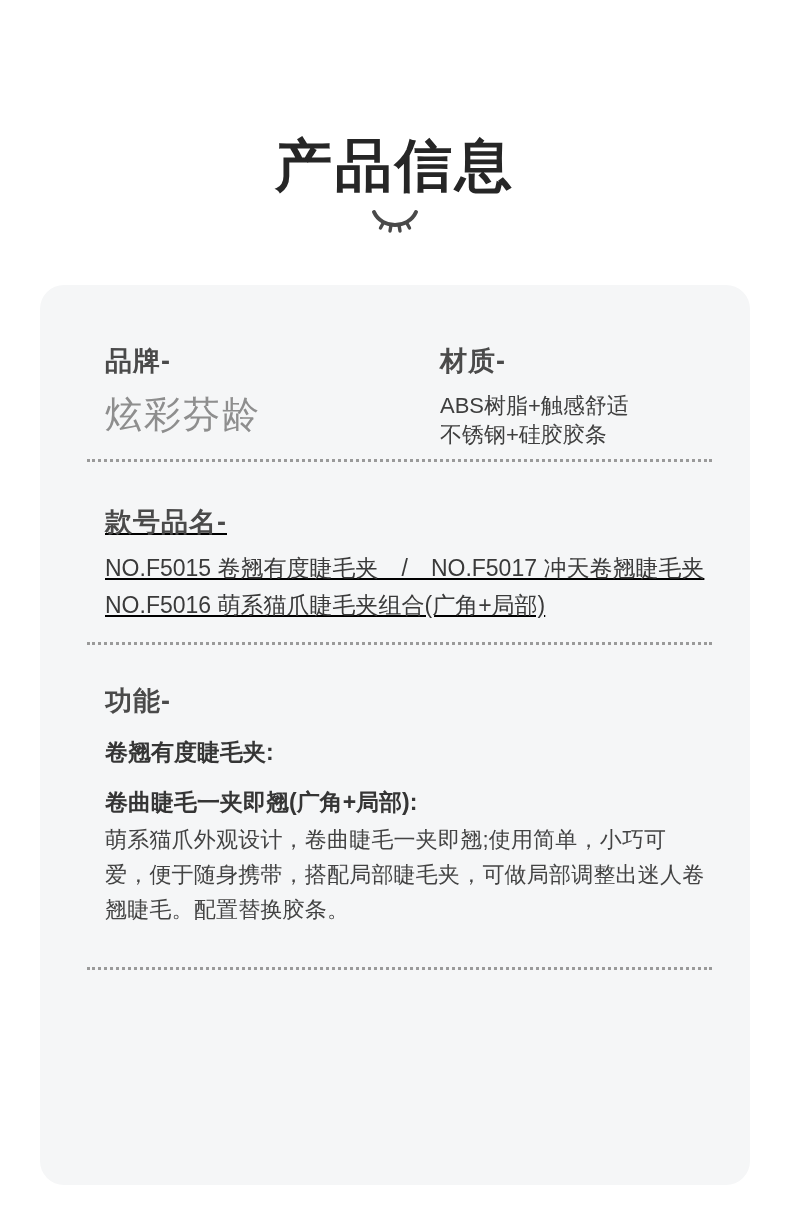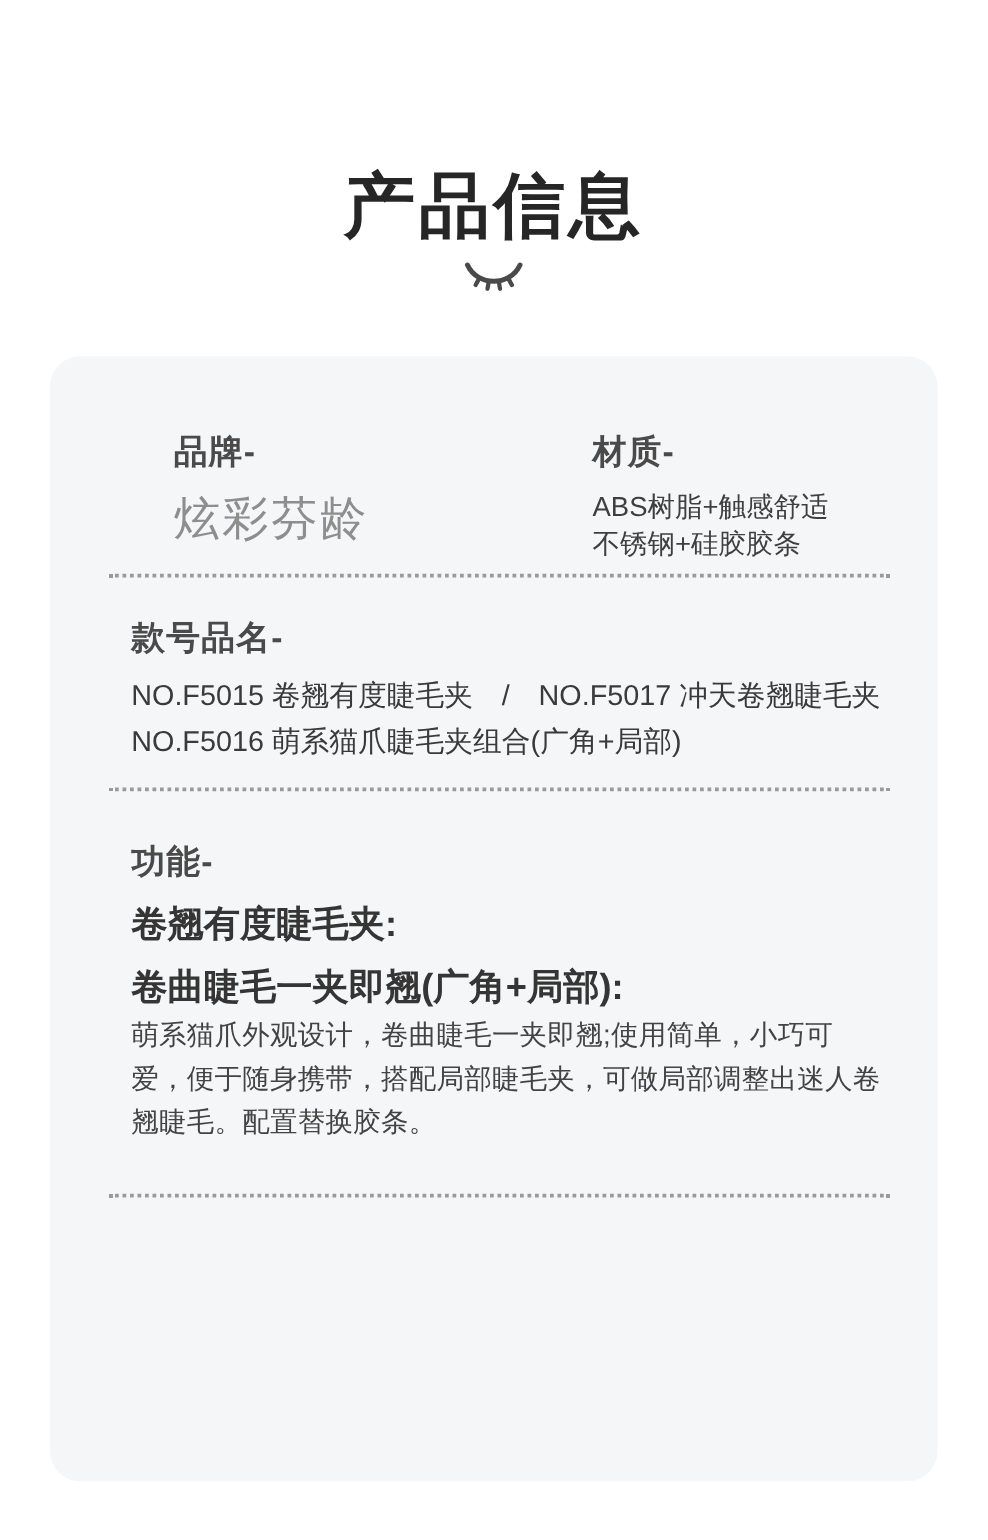--- a/index.html
+++ b/index.html
@@ -43,21 +43,21 @@
   }
 
   .sec-label {
     font-size: 27px;
     line-height: 32px;
     font-weight: 600;
     color: #4a4a4a;
     letter-spacing: 1px;
   }
 
-  .two-col { display: flex; margin-left: 34px; }
+  .two-col { display: flex; }
   .col-brand { width: 335px; flex: 0 0 335px; }
   .col-material { flex: 1; }
 
   .brand-logo {
     margin-top: 18px;
     font-size: 37px;
     line-height: 40px;
     font-weight: 400;
     color: #8e8e8e;
     letter-spacing: 2px;
@@ -73,32 +73,32 @@
     border: 0;
     border-top: 3px dotted #9a9a9a;
     margin: 0;
     margin-left: -18px;
     margin-right: -2px;
   }
   .divider.d1 { margin-top: 10px; }
   .divider.d2 { margin-top: 18px; }
   .divider.d3 { margin-top: 40px; }
 
-  .section-model { margin-top: 32px; }
+  .section-model { margin-top: 44px; text-decoration: underline; }
   .model-lines { margin-top: 12px; }
   .model-line {
     font-size: 23px;
     line-height: 37px;
     color: #3a3a3a;
   }
 
   .section-features { margin-top: 40px; }
   .feat-name {
     margin-top: 20px;
-    font-size: 29px;
+    font-size: 23px;
     line-height: 30px;
     font-weight: 700;
     color: #353535;
   }
   .feat-desc {
     margin-top: 5px;
     font-size: 22px;
     line-height: 35px;
     color: #434343;
     letter-spacing: 0.2px;

